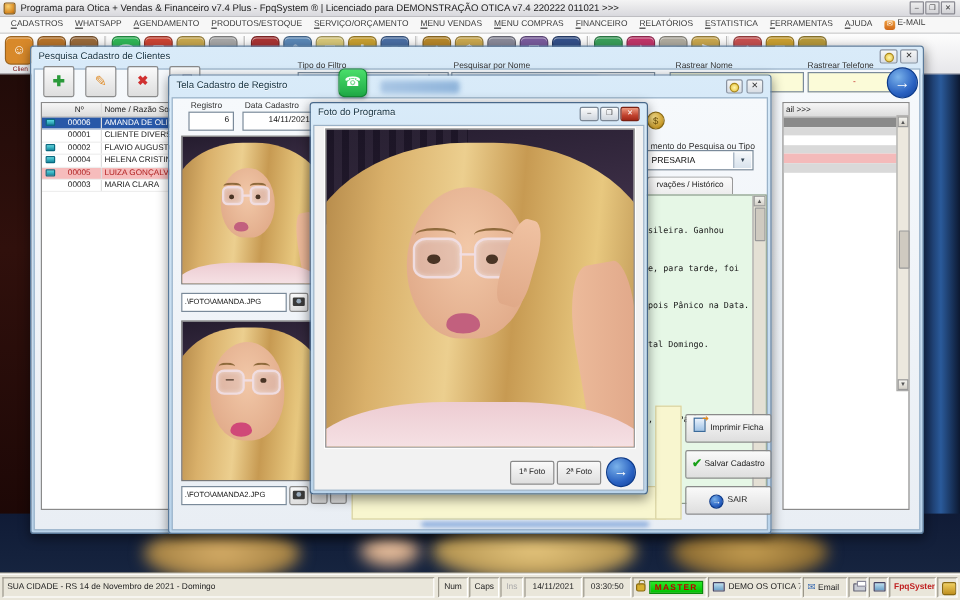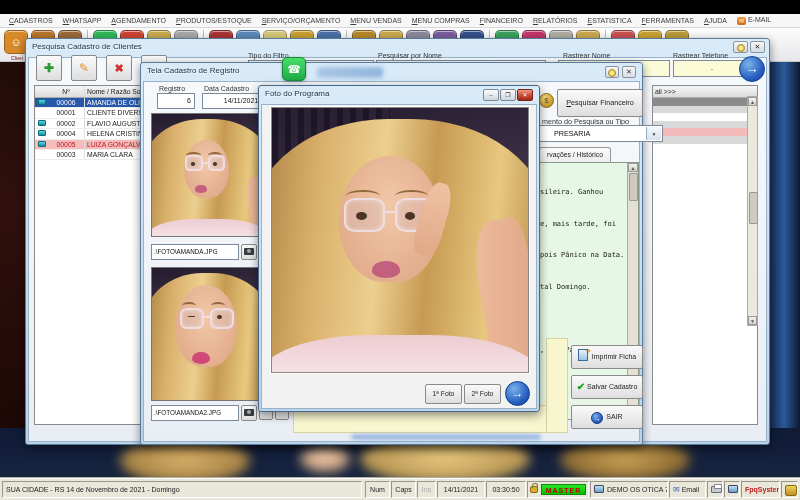--- a/index.html
+++ b/index.html
@@ -154,20 +154,27 @@
 
   <div class="a" id="wallLeft"></div>
   <div class="a" id="wallRight"></div>
   <div class="a" id="wallBottom">
     <div class="blob" style="left:120px;top:10px;width:130px;height:46px;background:radial-gradient(#d9b06a,#8a6a30);"></div>
     <div class="blob" style="left:360px;top:6px;width:170px;height:50px;background:radial-gradient(#e8c87f,#9a7a3a);"></div>
     <div class="blob" style="left:560px;top:10px;width:130px;height:44px;background:radial-gradient(#caa254,#6a4e20);"></div>
     <div class="blob" style="left:300px;top:18px;width:50px;height:26px;background:radial-gradient(#f0c8a8,#b08868);"></div>
   </div>
 
+  <div class="a" id="titlebar">
+    <span class="appico"></span>
+    <span class="t">Programa para Otica + Vendas &amp; Financeiro v7.4 Plus - FpqSystem ® | Licenciado para  DEMONSTRAÇÃO OTICA v7.4 220222 011021 &gt;&gt;&gt;</span>
+    <span class="wbtn" style="left:758px;">–</span>
+    <span class="wbtn" style="left:771px;">❐</span>
+    <span class="wbtn" style="left:784px;">✕</span>
+  </div>
 
   <div class="a" id="menubar">
       <span class="menu-item ulf">CADASTROS</span>
       <span class="menu-item ulf">WHATSAPP</span>
       <span class="menu-item ulf">AGENDAMENTO</span>
       <span class="menu-item ulf">PRODUTOS/ESTOQUE</span>
       <span class="menu-item ulf">SERVIÇO/ORÇAMENTO</span>
       <span class="menu-item ulf">MENU VENDAS</span>
       <span class="menu-item ulf">MENU COMPRAS</span>
       <span class="menu-item ulf">FINANCEIRO</span>
@@ -306,33 +313,32 @@
     <div class="field" style="left:61px;top:30px;width:78px;height:16px;text-align:center;padding-top:3px;">14/11/2021</div>
 
     <div class="push" style="left:143px;top:24px;width:122px;height:26px;">
         <span class="smear" style="left:18px;width:86px;"></span>
       </div>
     <div class="push" style="left:270px;top:24px;width:122px;height:26px;">
         <span class="smear" style="left:18px;width:86px;"></span>
       </div>
 
     <span class="coin" style="left:398px;top:30px;">$</span>
-    <div class="push ulf" style="left:416px;top:26px;width:86px;height:28px;line-height:26px;font-size:7.2px;">Pesquisar Financeiro</div>
 
     <span class="lbl" style="left:401px;top:54px;font-size:7.2px;">mento do Pesquisa ou Tipo</span>
-    <div class="field" style="left:398px;top:62px;width:124px;height:17px;line-height:15px;padding-left:14px;font-size:7.2px;">
+    <div class="field" style="left:398px;top:62px;width:89px;height:17px;line-height:15px;padding-left:3px;font-size:7.2px;">
       <span>PRESARIA</span>
       <span class="combo-arrow">▼</span>
     </div>
 
     <div class="tab" style="left:398px;top:84px;width:72px;height:15px;line-height:14px;">rvações / Histórico</div>
     <div class="note" style="left:396px;top:99px;width:102px;height:258px;">
       <div class="txt">
         <div>sileira. Ganhou</div>
-        <div>e, mais tarde, foi</div>
+        <div>e, para tarde, foi</div>
         <div>pois Pânico na Data.</div>
         <div>tal Domingo.</div>
         <div>&nbsp;</div>
         <div>, São Paulo</div>
       </div>
       <div class="scroll" style="right:0;top:0;height:256px;background:#e4e0d4;border:none;border-left:1px solid #aaa;">
         <span class="sarrow" style="top:0;">▲</span>
         <span class="sthumb" style="top:10px;height:26px;"></span>
         <span class="sarrow" style="bottom:0;">▼</span>
       </div>

